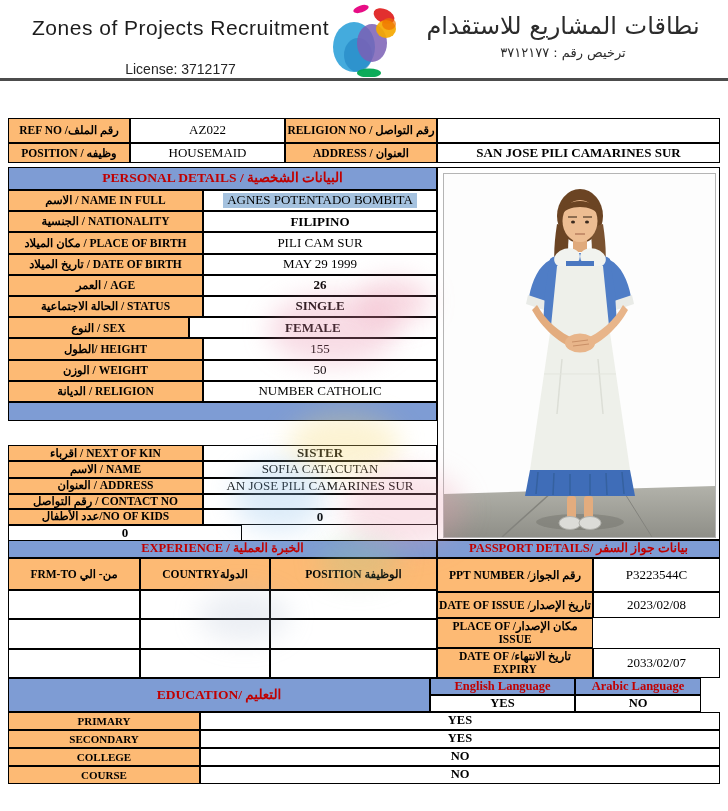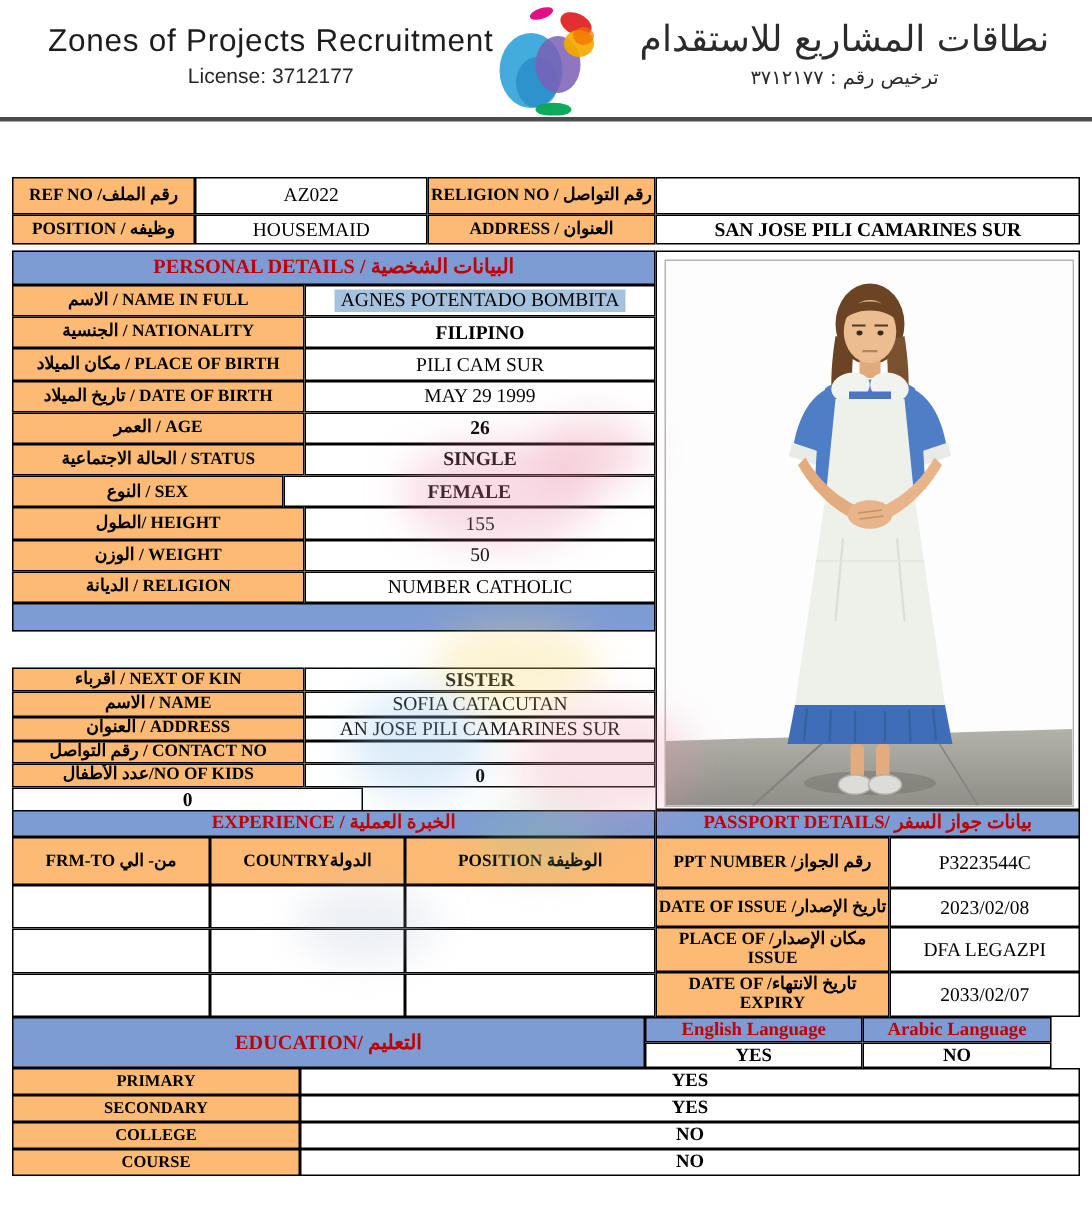--- a/index.html
+++ b/index.html
@@ -2,21 +2,21 @@
 <html><head>
 <meta charset="utf-8">
 <style>
   html,body{margin:0;padding:0;background:#fff;}
   .page{position:relative;width:728px;height:811px;background:#fff;overflow:hidden;
         font-family:"Liberation Serif","DejaVu Serif",serif;color:#000;}
 
   
   .hdr-en{position:absolute;left:28px;top:16px;width:305px;text-align:center;}
   .hdr-en .t{font-family:"Liberation Sans","DejaVu Sans",sans-serif;font-size:21px;color:#1d1d1d;letter-spacing:.5px;}
-  .hdr-en .l{font-family:"Liberation Sans","DejaVu Sans",sans-serif;font-size:14px;color:#262626;margin-top:2px;}
+  .hdr-en .l{font-family:"Liberation Sans","DejaVu Sans",sans-serif;font-size:14px;color:#262626;margin-top:21px;}
   .logo{position:absolute;left:327px;top:3px;}
   .hdr-ar{position:absolute;left:412px;top:12px;width:302px;text-align:center;direction:rtl;}
   .hdr-ar .t{font-family:"DejaVu Sans",sans-serif;font-size:24px;color:#2b2b2b;}
   .hdr-ar .l{font-family:"DejaVu Sans",sans-serif;font-size:13px;color:#2b2b2b;margin-top:5px;}
   .rule{position:absolute;left:0;top:78px;width:728px;height:3px;background:#4c4c4c;}
 
   
   .abs{position:absolute;box-sizing:border-box;}
   .row{display:flex;box-sizing:border-box;}
   .cell{box-sizing:border-box;border:1px solid #000;display:flex;align-items:center;justify-content:center;
@@ -254,21 +254,20 @@
   </div>
   <div class="abs row" style="left:437px;top:592px;width:283px;height:26px;">
     <div class="cell lb lbl" style="width:156px;">DATE OF ISSUE /تاريخ الإصدار</div>
     <div class="cell val" style="width:127px;">2023/02/08</div>
   </div>
   <div class="abs row" style="left:437px;top:618px;width:283px;height:30px;">
     <div class="cell lb lbl two" style="width:156px;">
       <span>PLACE OF /مكان الإصدار</span>
       <span>ISSUE</span>
     </div>
-    <div class="cell val" style="width:127px;">DFA LEGAZPI</div>
   </div>
   <div class="abs row" style="left:437px;top:648px;width:283px;height:30px;">
     <div class="cell lb lbl two" style="width:156px;">
       <span>DATE OF /تاريخ الانتهاء</span>
       <span>EXPIRY</span>
     </div>
     <div class="cell val" style="width:127px;">2033/02/07</div>
   </div>
 
   <div class="abs cell blue red sec" style="left:8px;top:678px;width:422px;height:34px;">EDUCATION/ التعليم</div>

